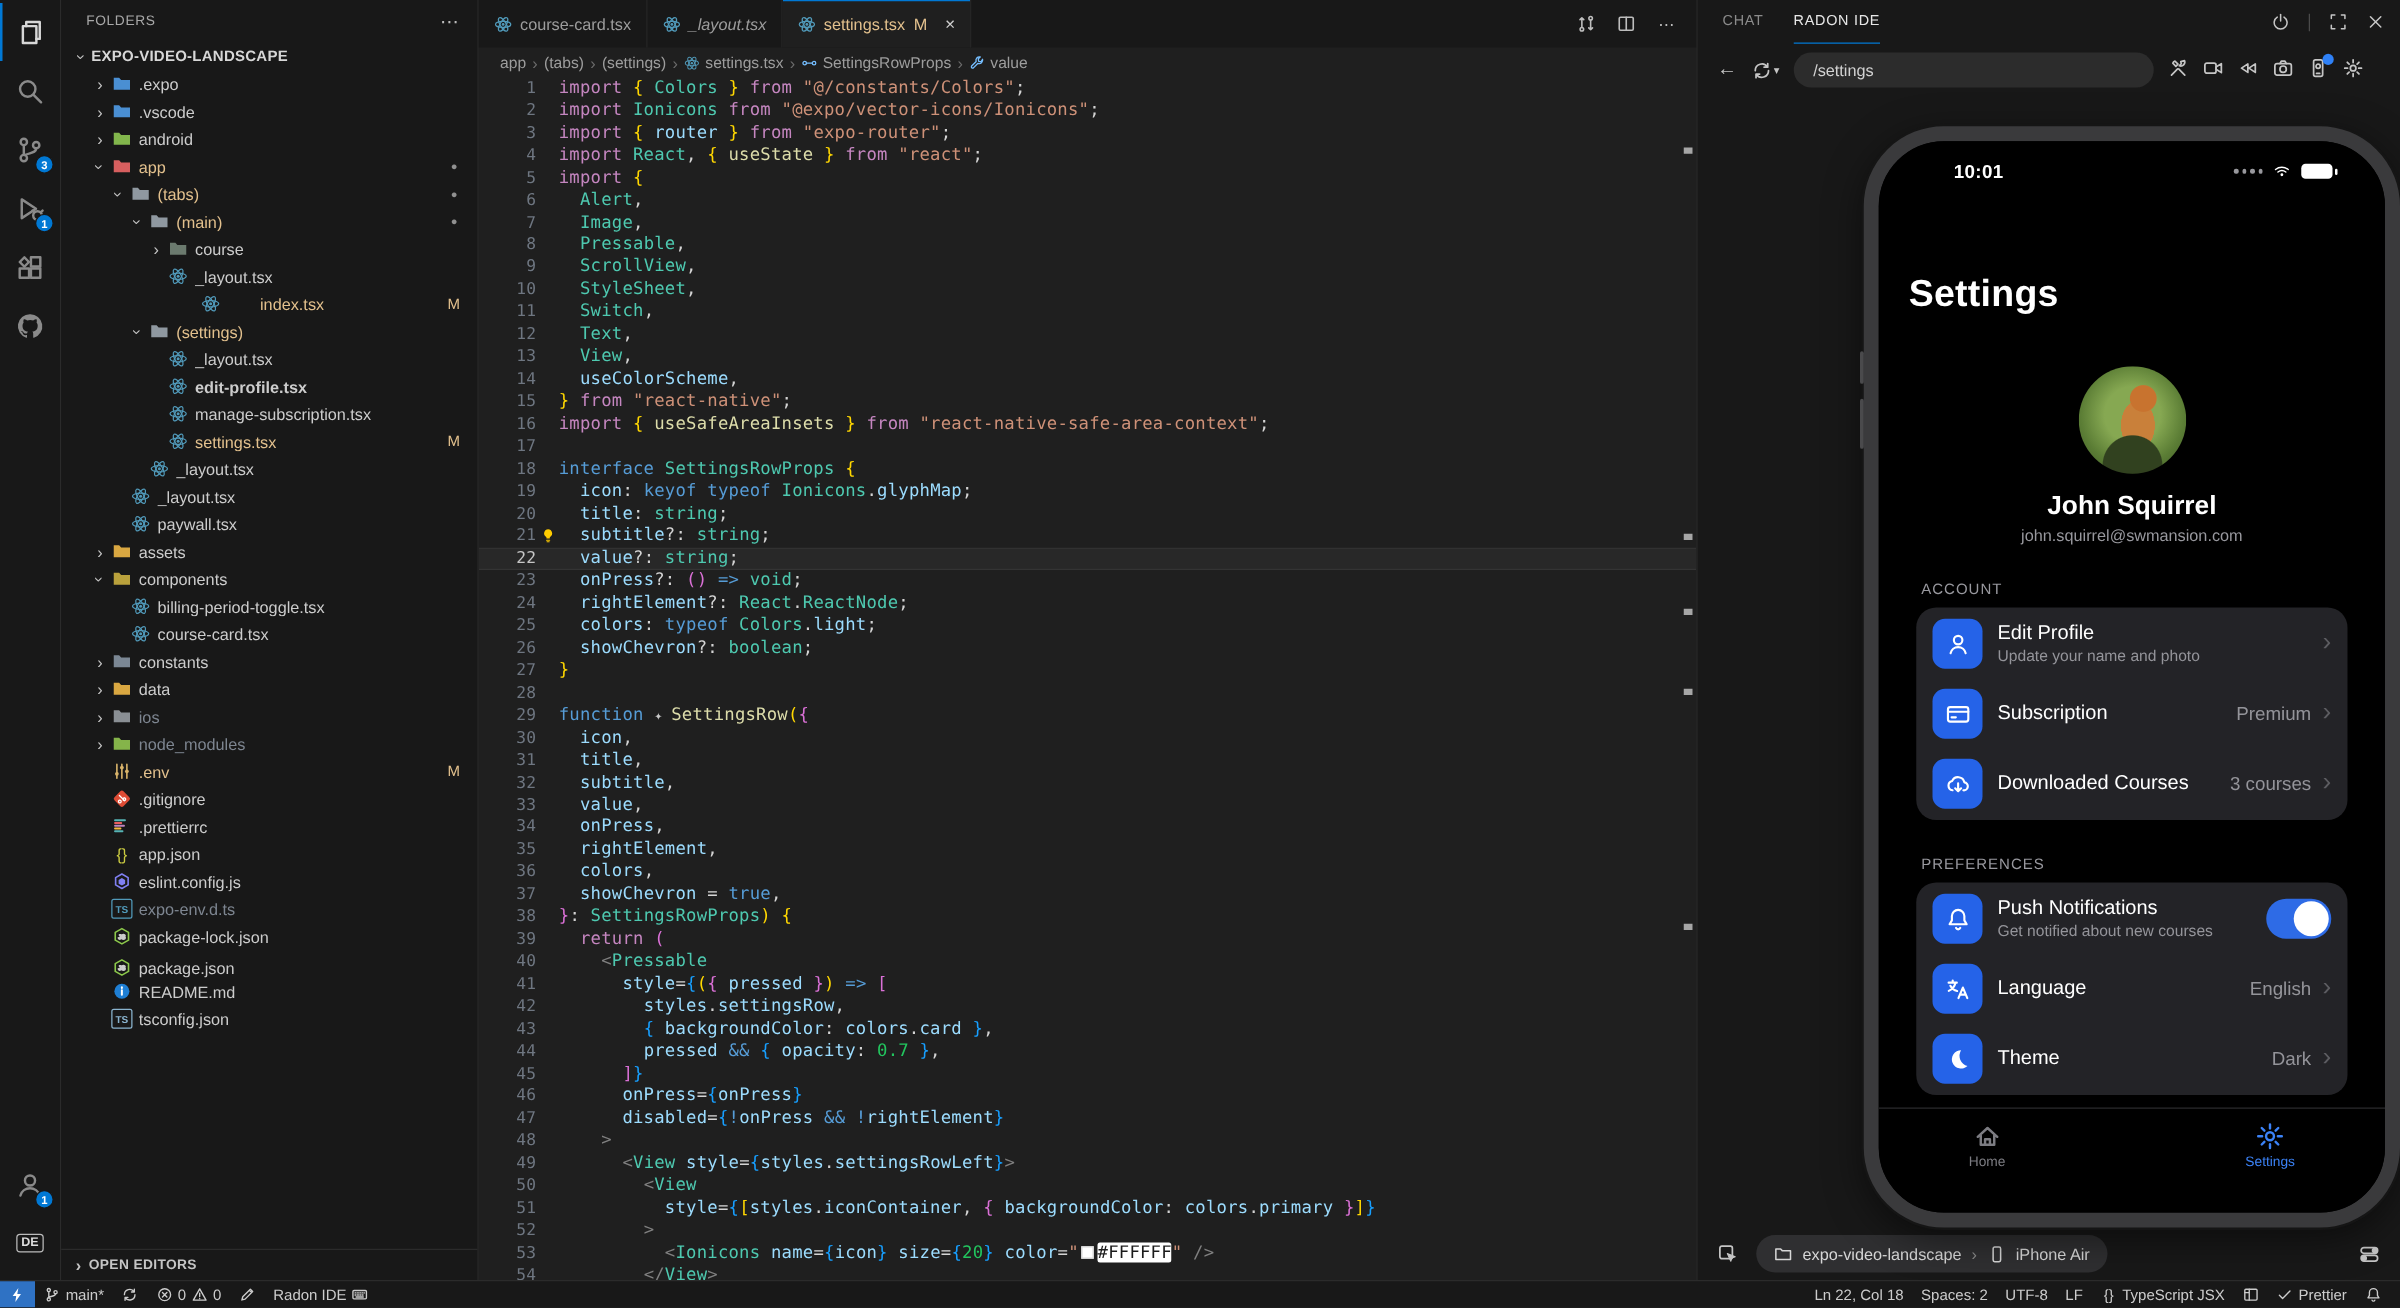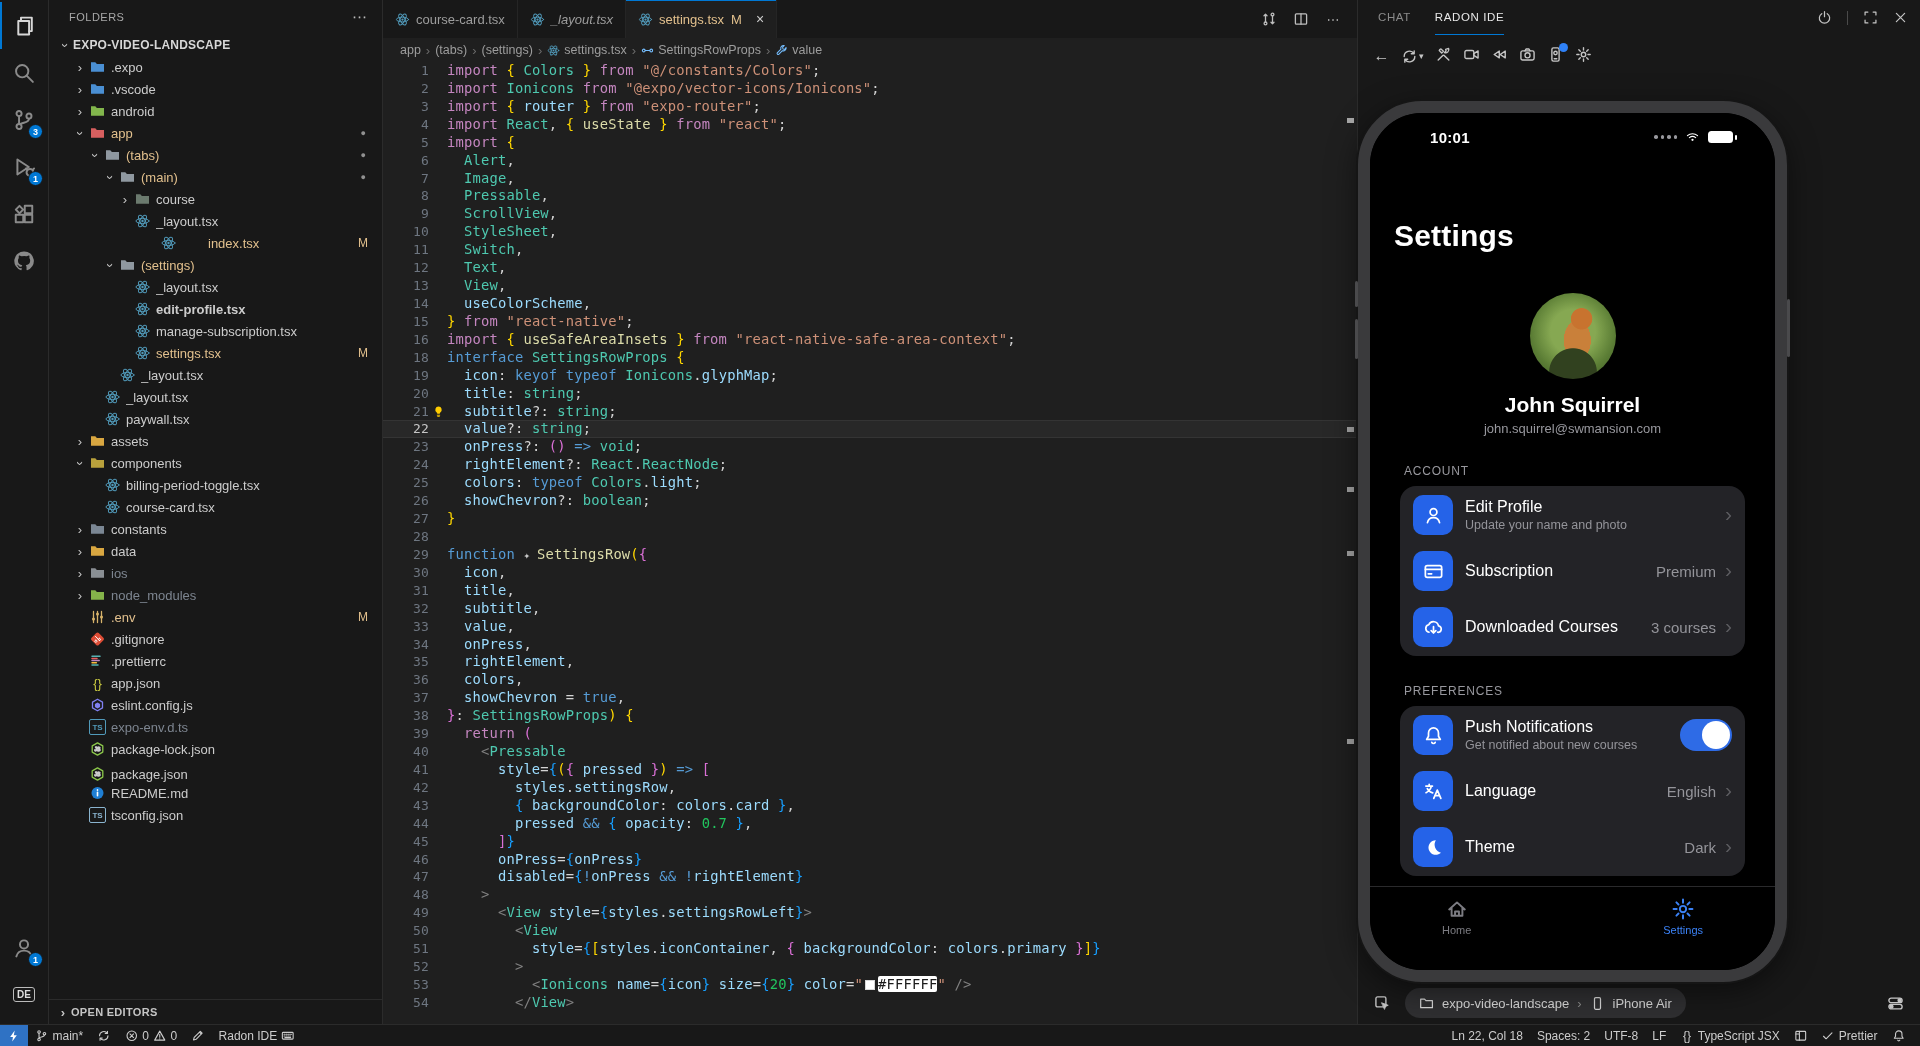--- a/index.html
+++ b/index.html
@@ -71,21 +71,21 @@
   .p-win{margin-left:auto;display:flex;gap:15px;align-items:center;color:#c5c5c5}
   .p-win .i{width:15px;height:15px;cursor:pointer}
   .p-winsep{width:1px;height:14px;background:#4a4a4a}
   .p-tools{height:42px;display:flex;align-items:center;gap:11px;padding:0 15px;flex:none;color:#c5c5c5}
   .p-tools .i{width:17px;height:17px;cursor:pointer}
   .reload{display:flex;align-items:center;gap:1px}
   .caret{font-size:9px;color:#c5c5c5}
   .urlpill{flex:1;max-width:288px;height:28px;background:#2c2c2c;border-radius:14px;display:flex;align-items:center;padding:0 16px;color:#d2d2d2;font-size:13px;cursor:text}
   .reldot{position:relative}
   .bluedot{position:absolute;top:-3px;right:-4px;width:9px;height:9px;border-radius:50%;background:#2f81f7}
-  .phone-wrap{flex:1;display:flex;justify-content:flex-start;min-height:0}
+  .phone-wrap{flex:1;display:flex;justify-content:flex-end;min-height:0}
   .phone{width:429px;height:881px;margin-top:24px;background:#000;border-radius:64px;border:12px solid #3a3a3c;box-shadow:0 0 0 2px #151515,0 8px 30px rgba(0,0,0,.5);position:relative;flex:none}
   .sbtn{position:absolute;background:#4a4a4c;border-radius:2px}
   .screen{position:absolute;inset:0;border-radius:52px;overflow:hidden;background:#000;color:#fff;display:flex;flex-direction:column}
   .ph-status{margin-top:14px;height:20px;display:flex;align-items:center;padding:0 42px 0 60px;flex:none}
   .ph-time{font-size:15px;font-weight:600;letter-spacing:.3px}
   .ph-sright{margin-left:auto;display:flex;align-items:center;gap:7px}
   .sigdots{display:flex;gap:3px}
   .sigdots i{width:3.5px;height:3.5px;border-radius:50%;background:#98989d}
   .wifi{width:17px;height:14px;color:#fff}
   .batt{width:25px;height:12px;background:#fff;border-radius:3.5px;position:relative}
@@ -723,20 +723,21 @@
         <div class="cl"><span class="ln">7</span><span class="ctext"><span class="tk-w">  </span><span class="tk-t">Image</span><span class="tk-w">,</span></span></div>
         <div class="cl"><span class="ln">8</span><span class="ctext"><span class="tk-w">  </span><span class="tk-t">Pressable</span><span class="tk-w">,</span></span></div>
         <div class="cl"><span class="ln">9</span><span class="ctext"><span class="tk-w">  </span><span class="tk-t">ScrollView</span><span class="tk-w">,</span></span></div>
         <div class="cl"><span class="ln">10</span><span class="ctext"><span class="tk-w">  </span><span class="tk-t">StyleSheet</span><span class="tk-w">,</span></span></div>
         <div class="cl"><span class="ln">11</span><span class="ctext"><span class="tk-w">  </span><span class="tk-t">Switch</span><span class="tk-w">,</span></span></div>
         <div class="cl"><span class="ln">12</span><span class="ctext"><span class="tk-w">  </span><span class="tk-t">Text</span><span class="tk-w">,</span></span></div>
         <div class="cl"><span class="ln">13</span><span class="ctext"><span class="tk-w">  </span><span class="tk-t">View</span><span class="tk-w">,</span></span></div>
         <div class="cl"><span class="ln">14</span><span class="ctext"><span class="tk-w">  </span><span class="tk-v">useColorScheme</span><span class="tk-w">,</span></span></div>
         <div class="cl"><span class="ln">15</span><span class="ctext"><span class="tk-g1">}</span><span class="tk-p"> from </span><span class="tk-s">"react-native"</span><span class="tk-w">;</span></span></div>
         <div class="cl"><span class="ln">16</span><span class="ctext"><span class="tk-p">import </span><span class="tk-g1">{ </span><span class="tk-f">useSafeAreaInsets</span><span class="tk-g1"> }</span><span class="tk-p"> from </span><span class="tk-s">"react-native-safe-area-context"</span><span class="tk-w">;</span></span></div>
+        <div class="cl"><span class="ln">17</span><span class="ctext"></span></div>
         <div class="cl"><span class="ln">18</span><span class="ctext"><span class="tk-b">interface </span><span class="tk-t">SettingsRowProps </span><span class="tk-g1">{</span></span></div>
         <div class="cl"><span class="ln">19</span><span class="ctext"><span class="tk-w">  </span><span class="tk-v">icon</span><span class="tk-w">: </span><span class="tk-b">keyof</span><span class="tk-w"> </span><span class="tk-b">typeof</span><span class="tk-w"> </span><span class="tk-t">Ionicons</span><span class="tk-w">.</span><span class="tk-v">glyphMap</span><span class="tk-w">;</span></span></div>
         <div class="cl"><span class="ln">20</span><span class="ctext"><span class="tk-w">  </span><span class="tk-v">title</span><span class="tk-w">: </span><span class="tk-t">string</span><span class="tk-w">;</span></span></div>
         <div class="cl"><span class="ln">21</span><span class="ctext"><span class="tk-w">  </span><span class="tk-v">subtitle</span><span class="tk-w">?: </span><span class="tk-t">string</span><span class="tk-w">;</span></span><span class="i bulb"><svg viewBox="0 0 16 16" fill="none" stroke="currentColor" stroke-width="1.3" stroke-linecap="round" stroke-linejoin="round">
               <path d="M8 1.8a4 4 0 0 1 2.2 7.3c-.4.3-.6.6-.6 1v.7H6.4v-.7c0-.4-.2-.7-.6-1A4 4 0 0 1 8 1.8z" fill="#ffcc00" stroke="none"></path>
               <path d="M6.5 12.6h3M7 14h2" stroke="#ffcc00" stroke-width="1.1"></path>
             </svg></span></div>
         <div class="cl cur"><span class="ln">22</span><span class="ctext"><span class="tk-w">  </span><span class="tk-v">value</span><span class="tk-w">?: </span><span class="tk-t">string</span><span class="tk-w">;</span></span></div>
         <div class="cl"><span class="ln">23</span><span class="ctext"><span class="tk-w">  </span><span class="tk-v">onPress</span><span class="tk-w">?: </span><span class="tk-g2">()</span><span class="tk-b"> =&gt; </span><span class="tk-t">void</span><span class="tk-w">;</span></span></div>
         <div class="cl"><span class="ln">24</span><span class="ctext"><span class="tk-w">  </span><span class="tk-v">rightElement</span><span class="tk-w">?: </span><span class="tk-t">React</span><span class="tk-w">.</span><span class="tk-t">ReactNode</span><span class="tk-w">;</span></span></div>
@@ -806,20 +807,23 @@
     <div class="p-tools" id="p-tools">
         <span class="i" style="font-size: 16px;">←</span>
         <span class="reload">
           <span class="i">
             <svg viewBox="0 0 16 16" fill="none" stroke="currentColor" stroke-width="1.3" stroke-linecap="round" stroke-linejoin="round">
               <path d="M13 8a5 5 0 0 1-9.2 2.7M3 8a5 5 0 0 1 9.2-2.7M12.4 2.7v2.7H9.7M3.6 13.3v-2.7h2.7"></path>
             </svg>
           </span>
           <span class="caret">▾</span>
         </span>
+        <span class="urlpill">
+          <span>/settings</span>
+        </span>
         <span class="ticon-btn reldot"><span class="i">
             <svg viewBox="0 0 16 16" fill="none" stroke="currentColor" stroke-width="1.3" stroke-linecap="round" stroke-linejoin="round">
               <path d="M3 13.2l4.6-4.6M5.6 2.7l2.3 2.3-1.6 1.6-2.3-2.3a2.4 2.4 0 0 1 1.6-1.6zM13 13.2L8.4 8.6"></path>
               <path d="M12.8 2.3a3 3 0 0 1-3.9 3.9l1.5-1.5-.4-1.6 2.8-.8z"></path>
             </svg>
           </span></span>
         <span class="ticon-btn reldot"><span class="i">
             <svg viewBox="0 0 16 16" fill="none" stroke="currentColor" stroke-width="1.3" stroke-linecap="round" stroke-linejoin="round">
               <rect x="1.8" y="4.2" width="8.4" height="7.6" rx="1.5"></rect>
               <path d="M10.2 7.2l4-2.6v6.8l-4-2.6z"></path>

